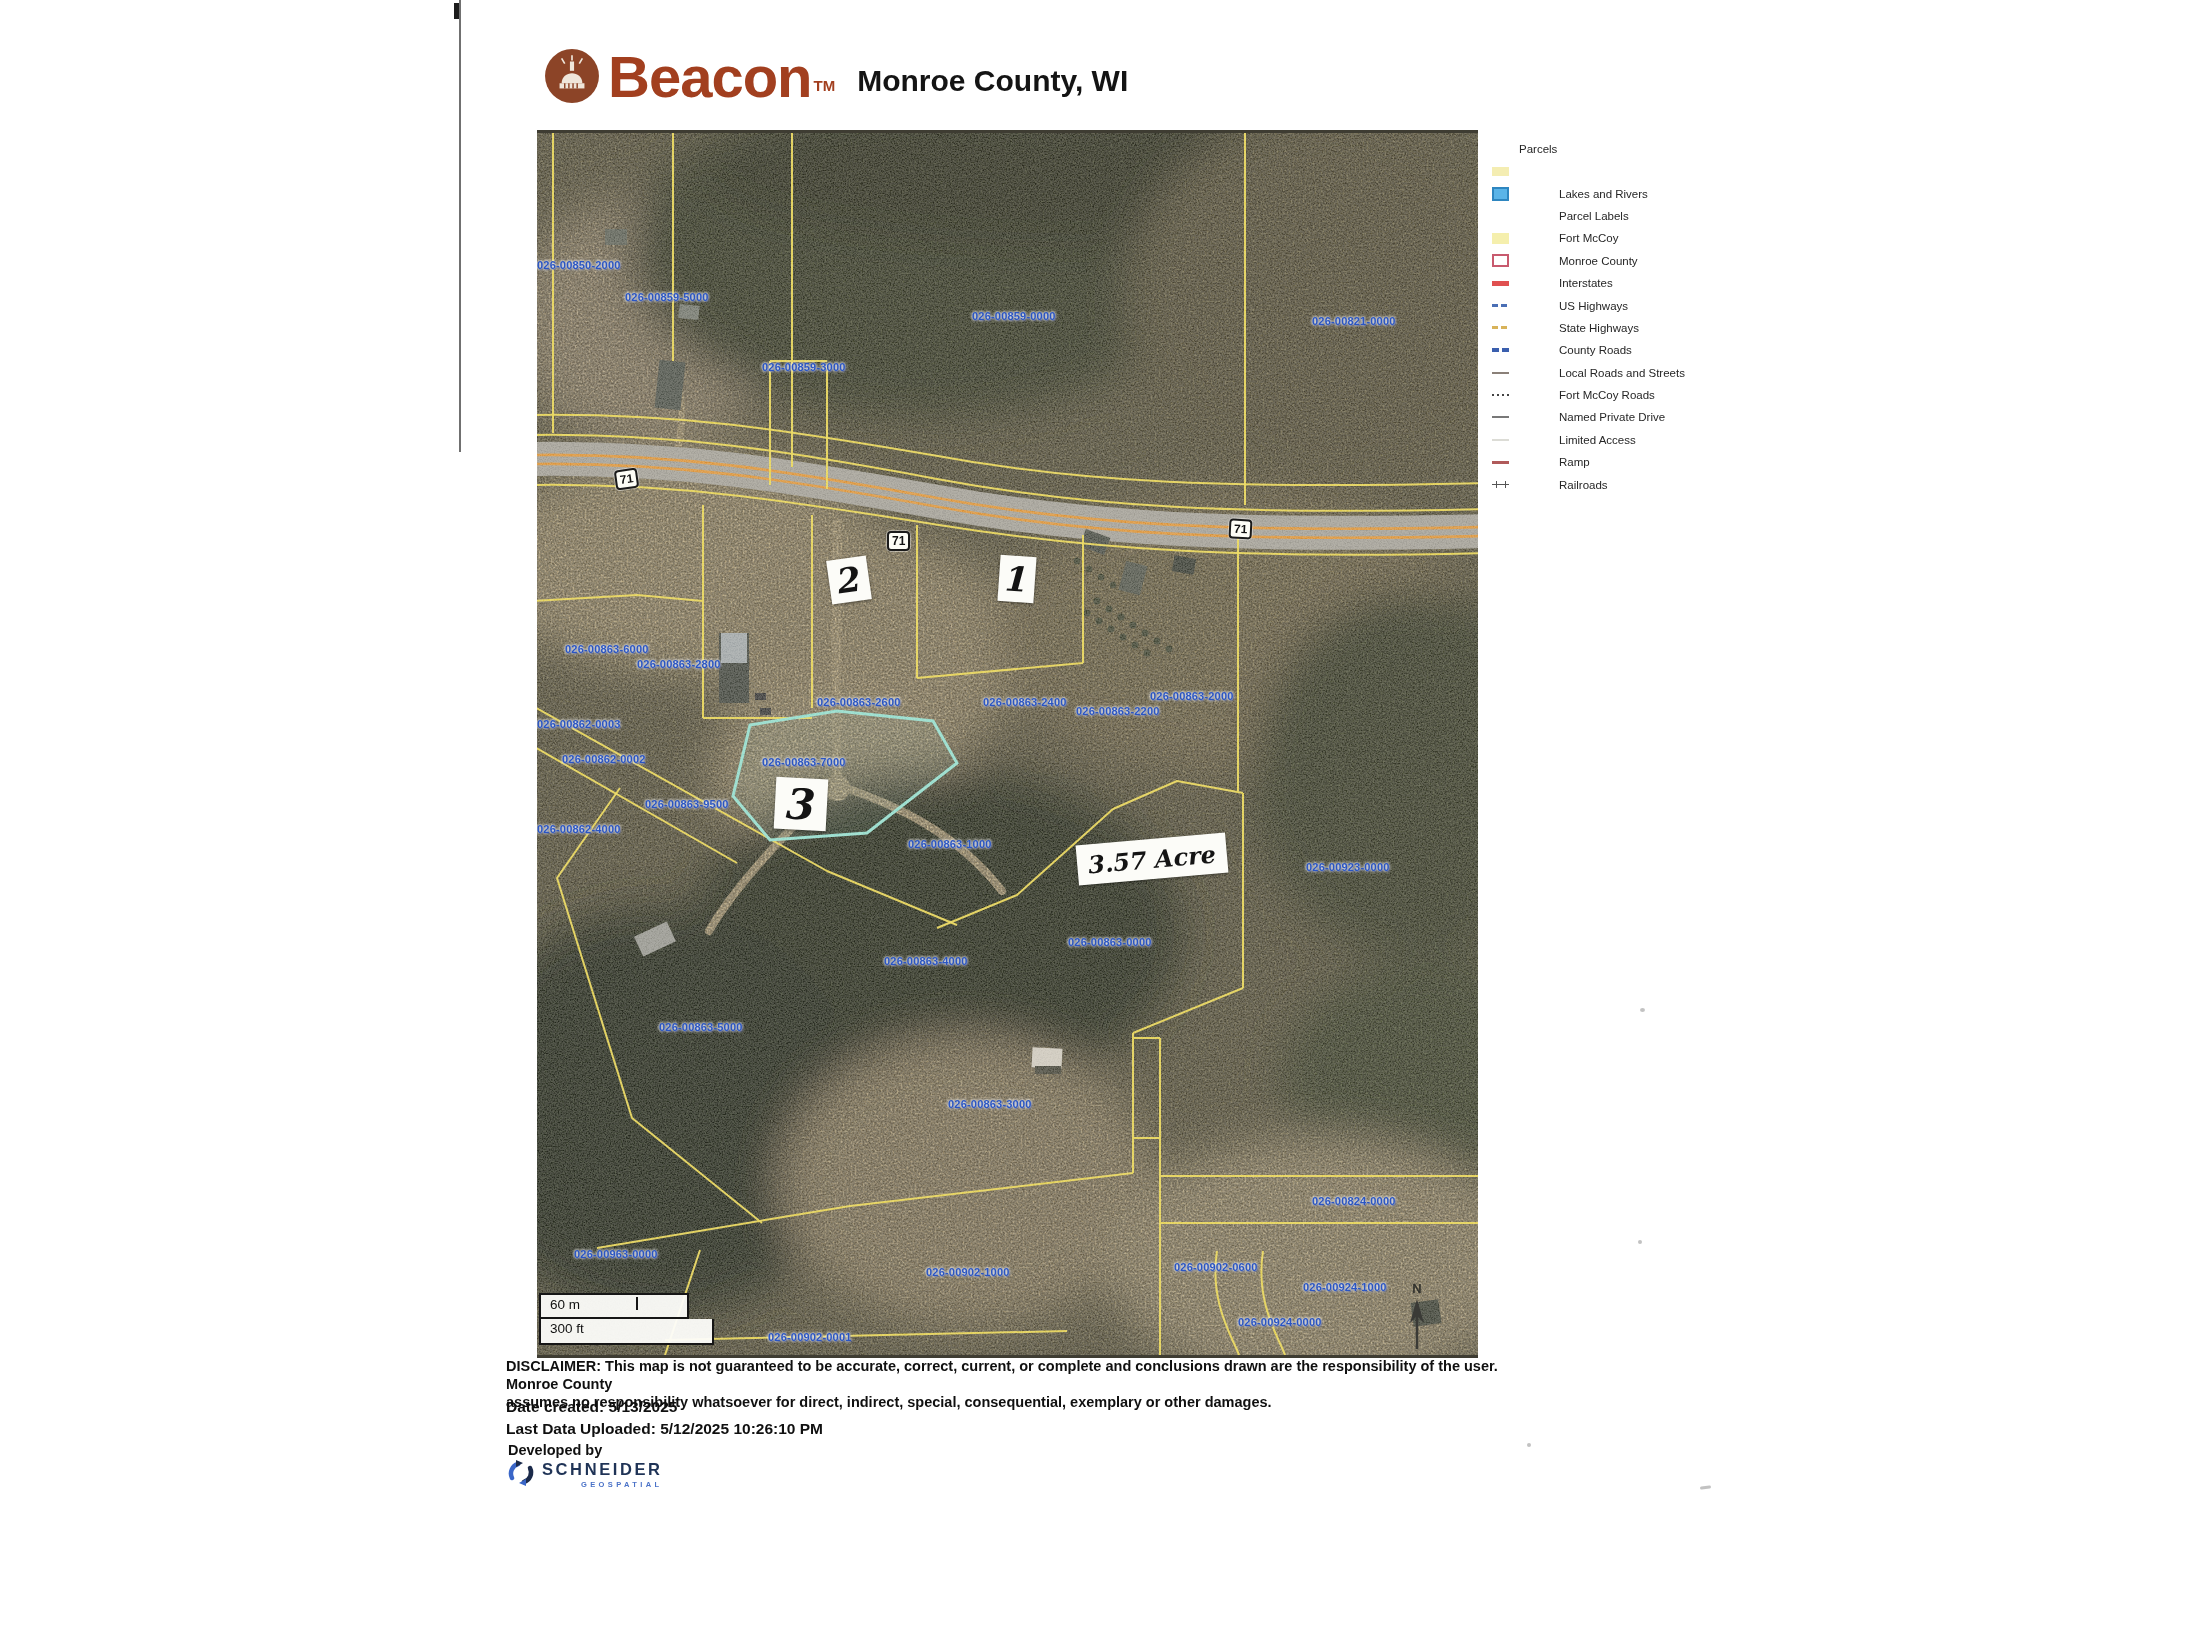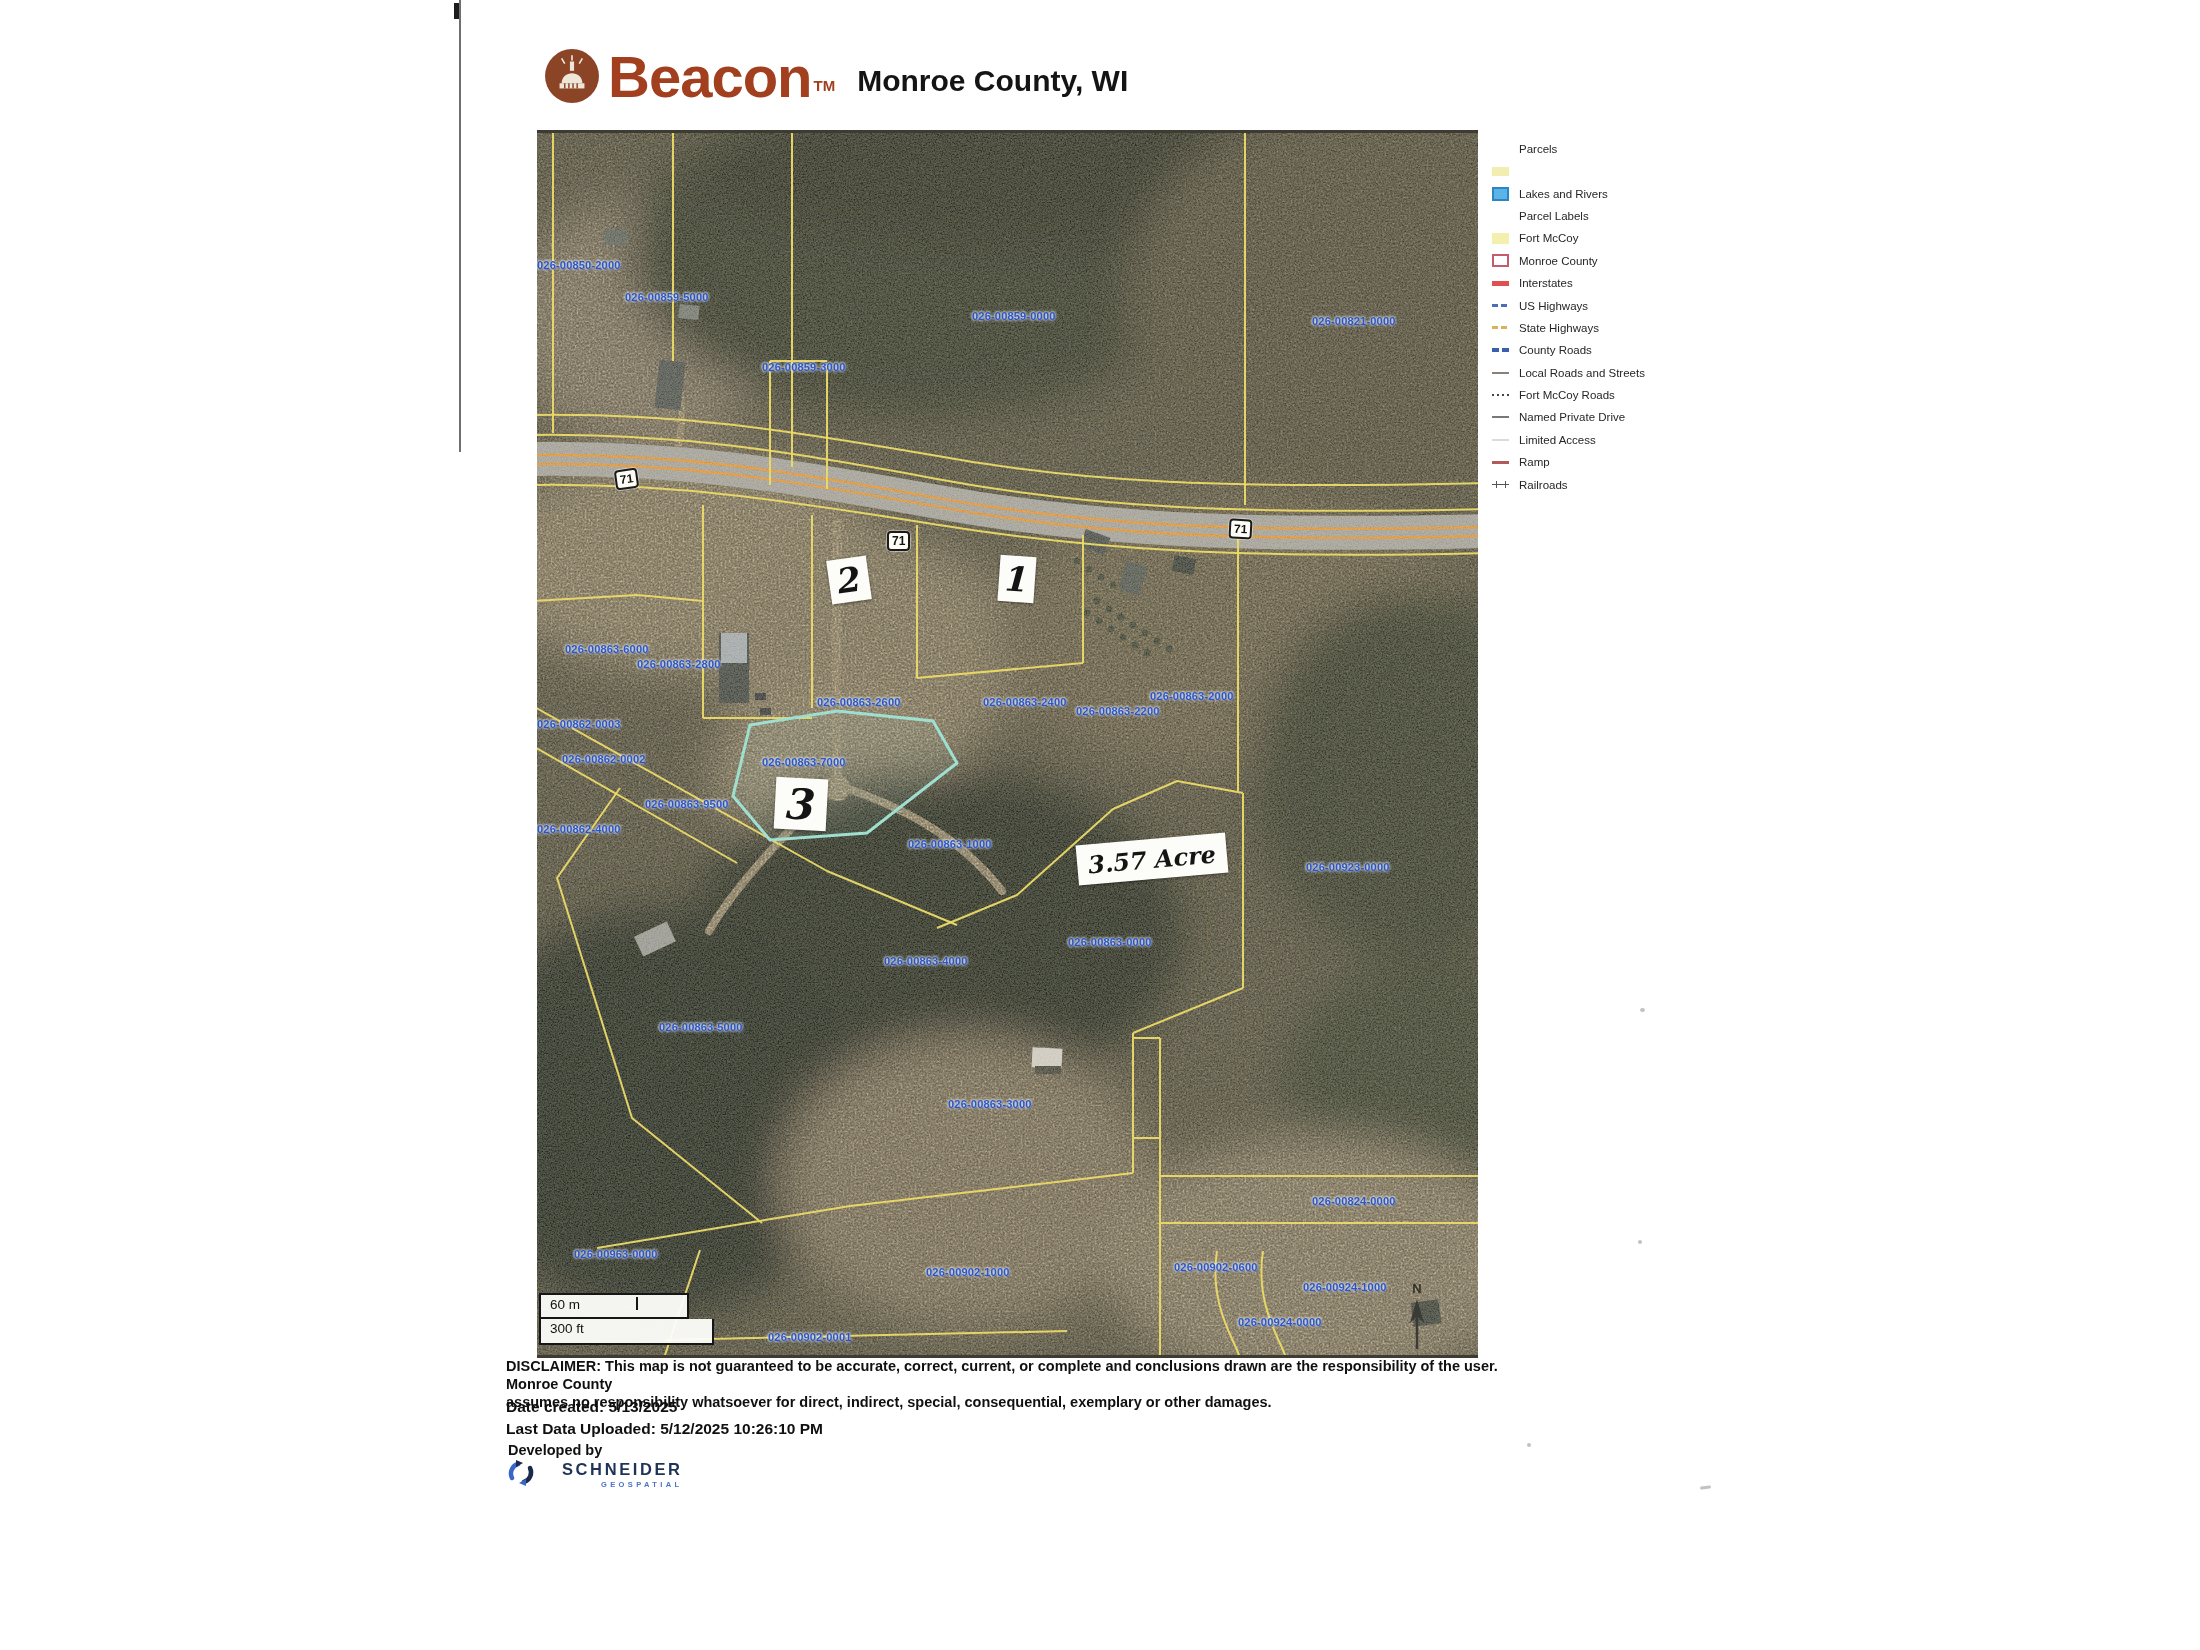--- a/index.html
+++ b/index.html
@@ -40,21 +40,21 @@
   .scalebar .row-m{width:150px;height:26px;}
   .scalebar .row-ft{width:175px;height:26px;border-top:none;}
   .scalebar .tick{position:absolute;left:95px;top:2px;width:2px;height:13px;background:#161616;}
 
   .north{position:absolute;left:868px;top:1150px;z-index:8;display:flex;flex-direction:column;align-items:center;}
   .north .n-label{font-size:13px;font-weight:bold;color:#33332e;line-height:12px;}
 
   
   .legend{position:absolute;left:1492px;top:138px;width:200px;font-size:11.5px;color:#262626;}
   .legend-title{height:22px;display:flex;align-items:center;padding-left:27px;}
-  .legend-row{height:22.4px;display:flex;align-items:center;}
+  .legend-row{height:22.4px;display:flex;align-items:center;gap:40px;}
   .legend-label{white-space:nowrap;}
   .swatch{width:17px;min-width:17px;margin-right:10px;display:inline-block;}
   .sw-parcels{height:9px;background:#f2eaa4;opacity:.85;}
   .sw-lakes{height:14px;background:#5ab4e8;border:2px solid #2e86c0;box-sizing:border-box;width:17px;}
   .sw-none{height:2px;background:transparent;}
   .sw-fortmccoy{height:11px;background:#f5efad;}
   .sw-monroe{height:13px;background:#fff;border:2px solid #c85a6e;box-sizing:border-box;}
   .sw-interstates{height:5px;background:#e05050;width:15px;}
   .sw-ushighways{height:3px;background:repeating-linear-gradient(90deg,#4a6fb5 0 6px,transparent 6px 9px);}
   .sw-statehighways{height:3px;background:repeating-linear-gradient(90deg,#d8b35a 0 6px,transparent 6px 9px);}
@@ -67,21 +67,21 @@
   .sw-railroads{height:7px;background:
       linear-gradient(to bottom,transparent 2.5px,#555 2.5px,#555 4px,transparent 4px),
       repeating-linear-gradient(90deg,transparent 0 4px,#555 4px 5.5px,transparent 5.5px 9px);}
 
   
   .disclaimer{position:absolute;left:506px;top:1357px;width:1000px;font-size:14.5px;font-weight:600;
       color:#101010;line-height:18px;}
   .date-created{position:absolute;left:506px;top:1398px;font-size:15.5px;font-weight:600;color:#101010;}
   .last-uploaded{position:absolute;left:506px;top:1420px;font-size:15.5px;font-weight:600;color:#101010;}
   .developed-by{position:absolute;left:508px;top:1442px;font-size:14.5px;font-weight:600;color:#101010;}
-  .schneider{position:absolute;left:506px;top:1458px;display:flex;align-items:flex-start;gap:20px;}
+  .schneider{position:absolute;left:506px;top:1458px;display:flex;align-items:flex-start;}
   .schneider-texts{margin-left:6px;margin-top:3px;}
   .schneider-brand{font-size:16.5px;font-weight:bold;color:#1f3356;letter-spacing:2.6px;line-height:17px;}
   .schneider-sub{font-size:7.5px;font-weight:bold;color:#4a72c8;letter-spacing:3.4px;text-align:right;margin-top:2px;}
 </style>
 </head>
 <body>
 
 <div class="page">
 
   <div class="header">

